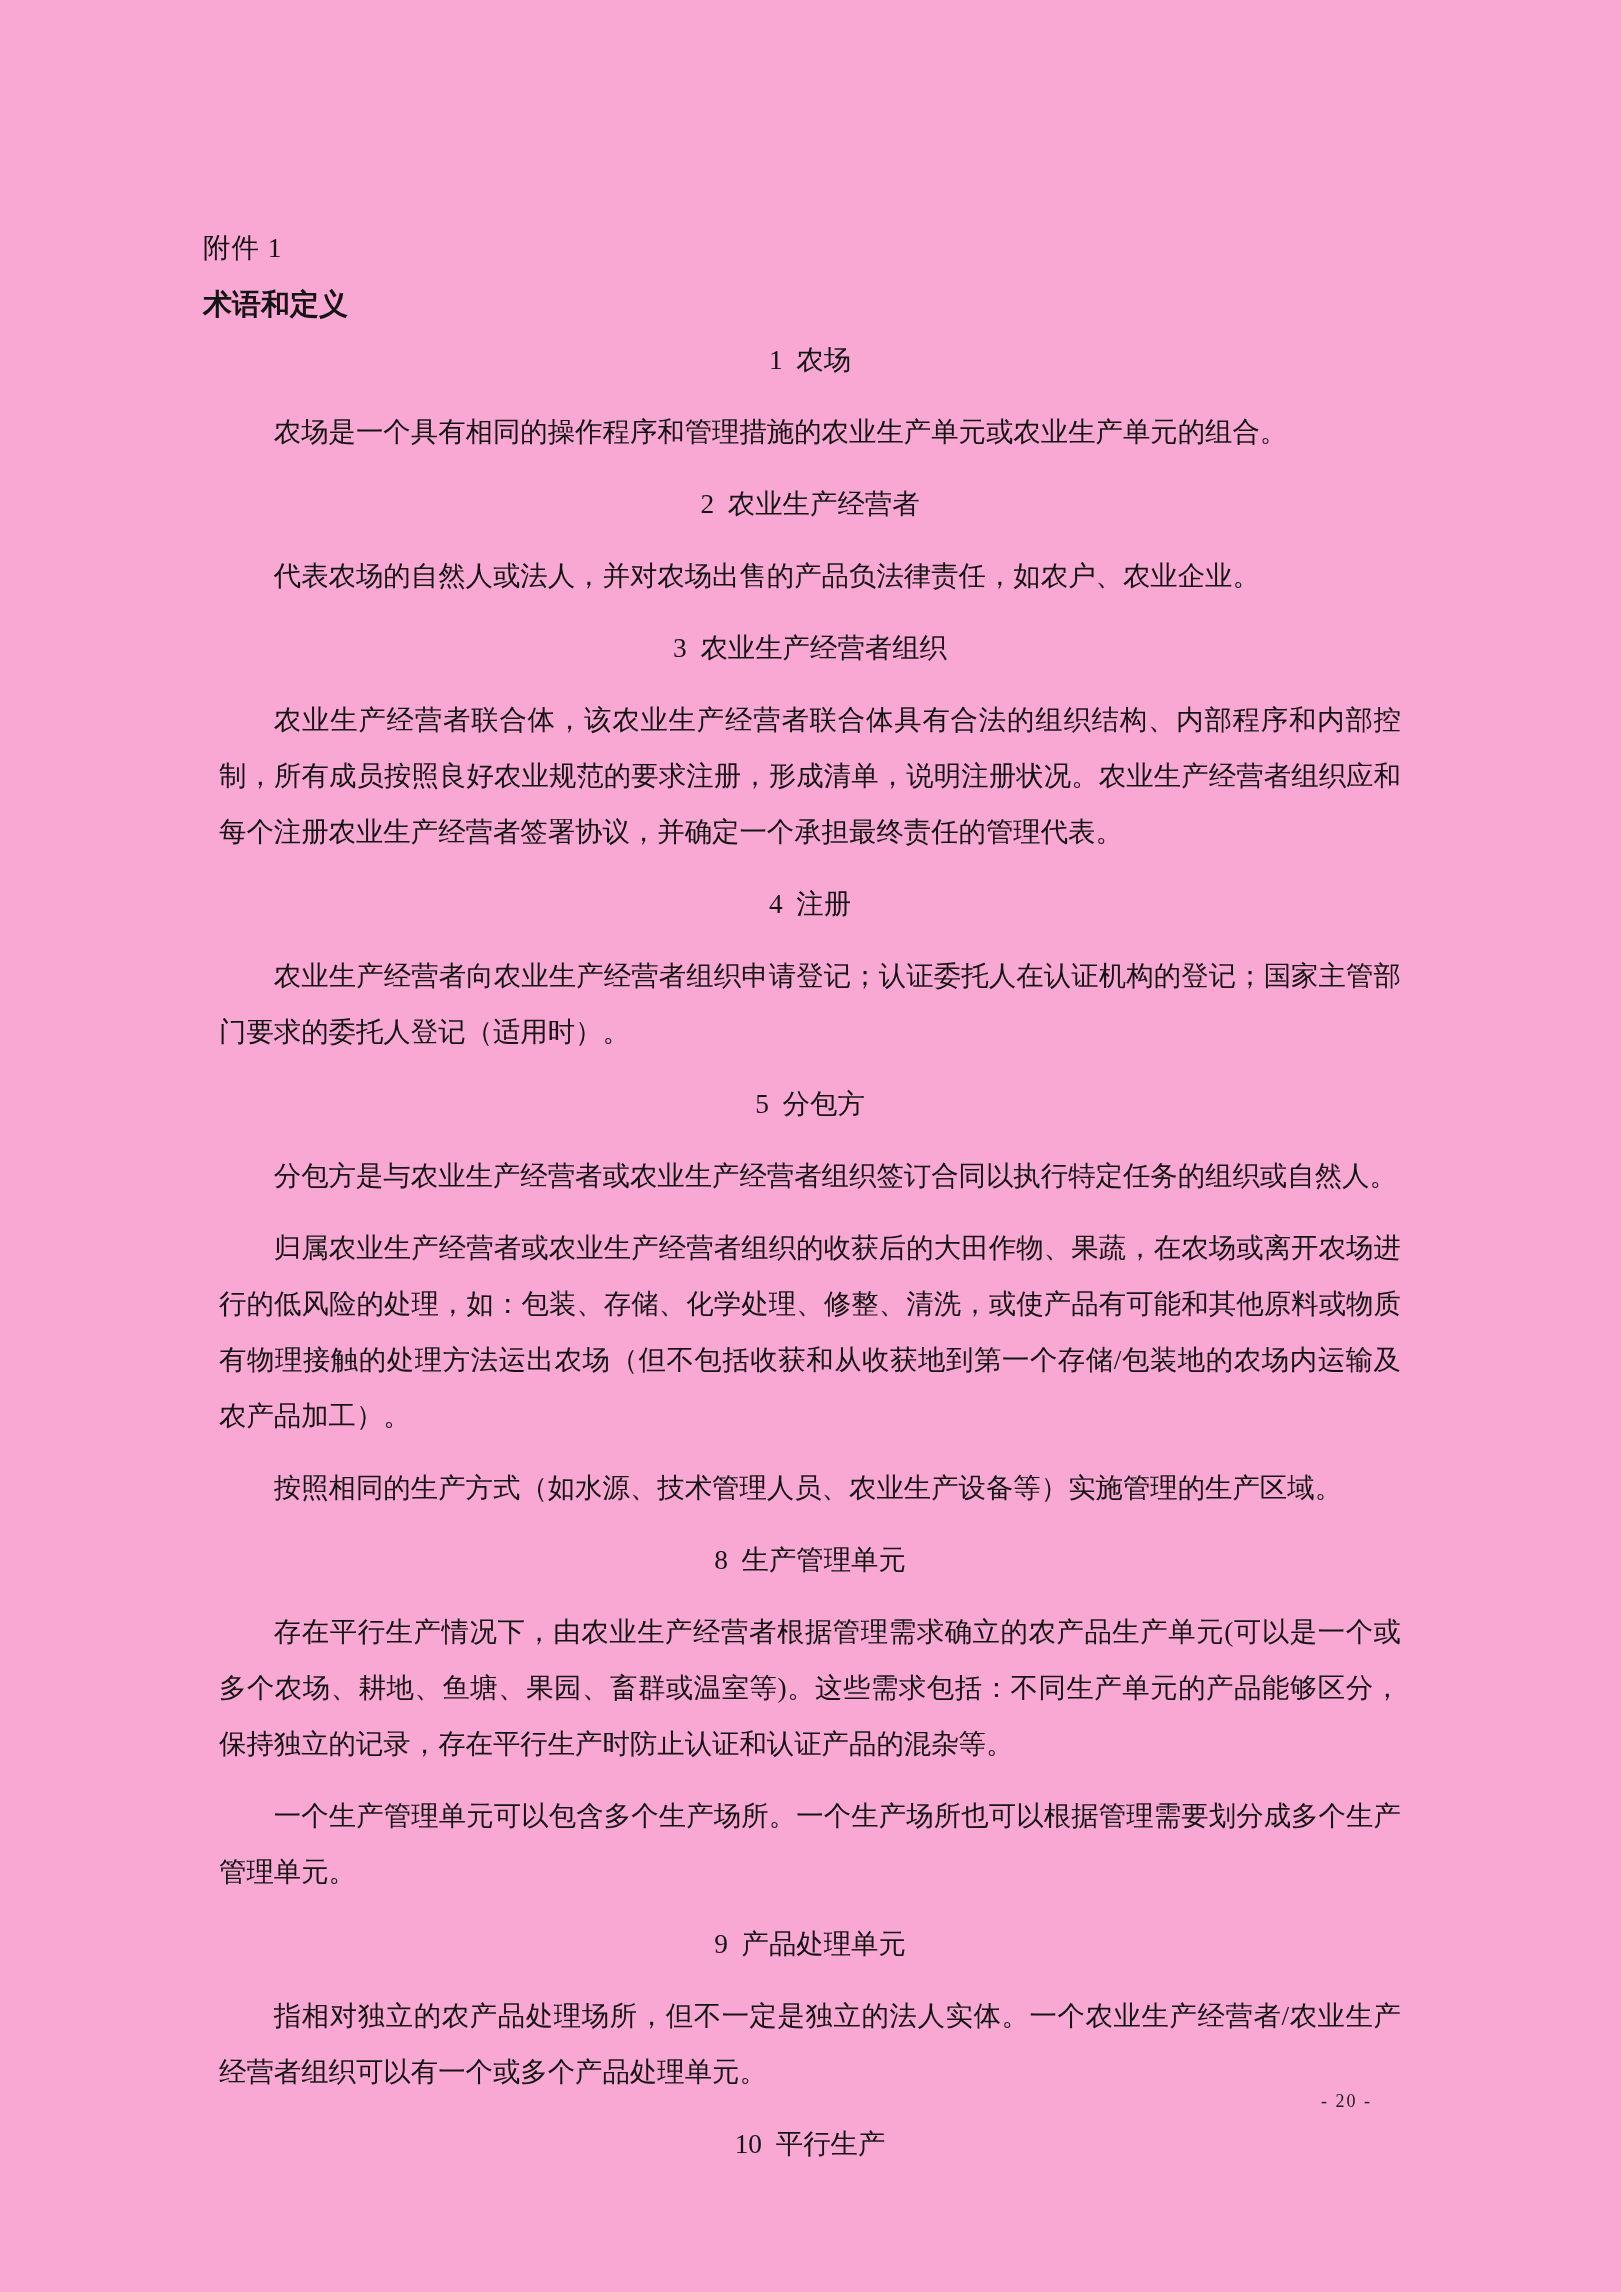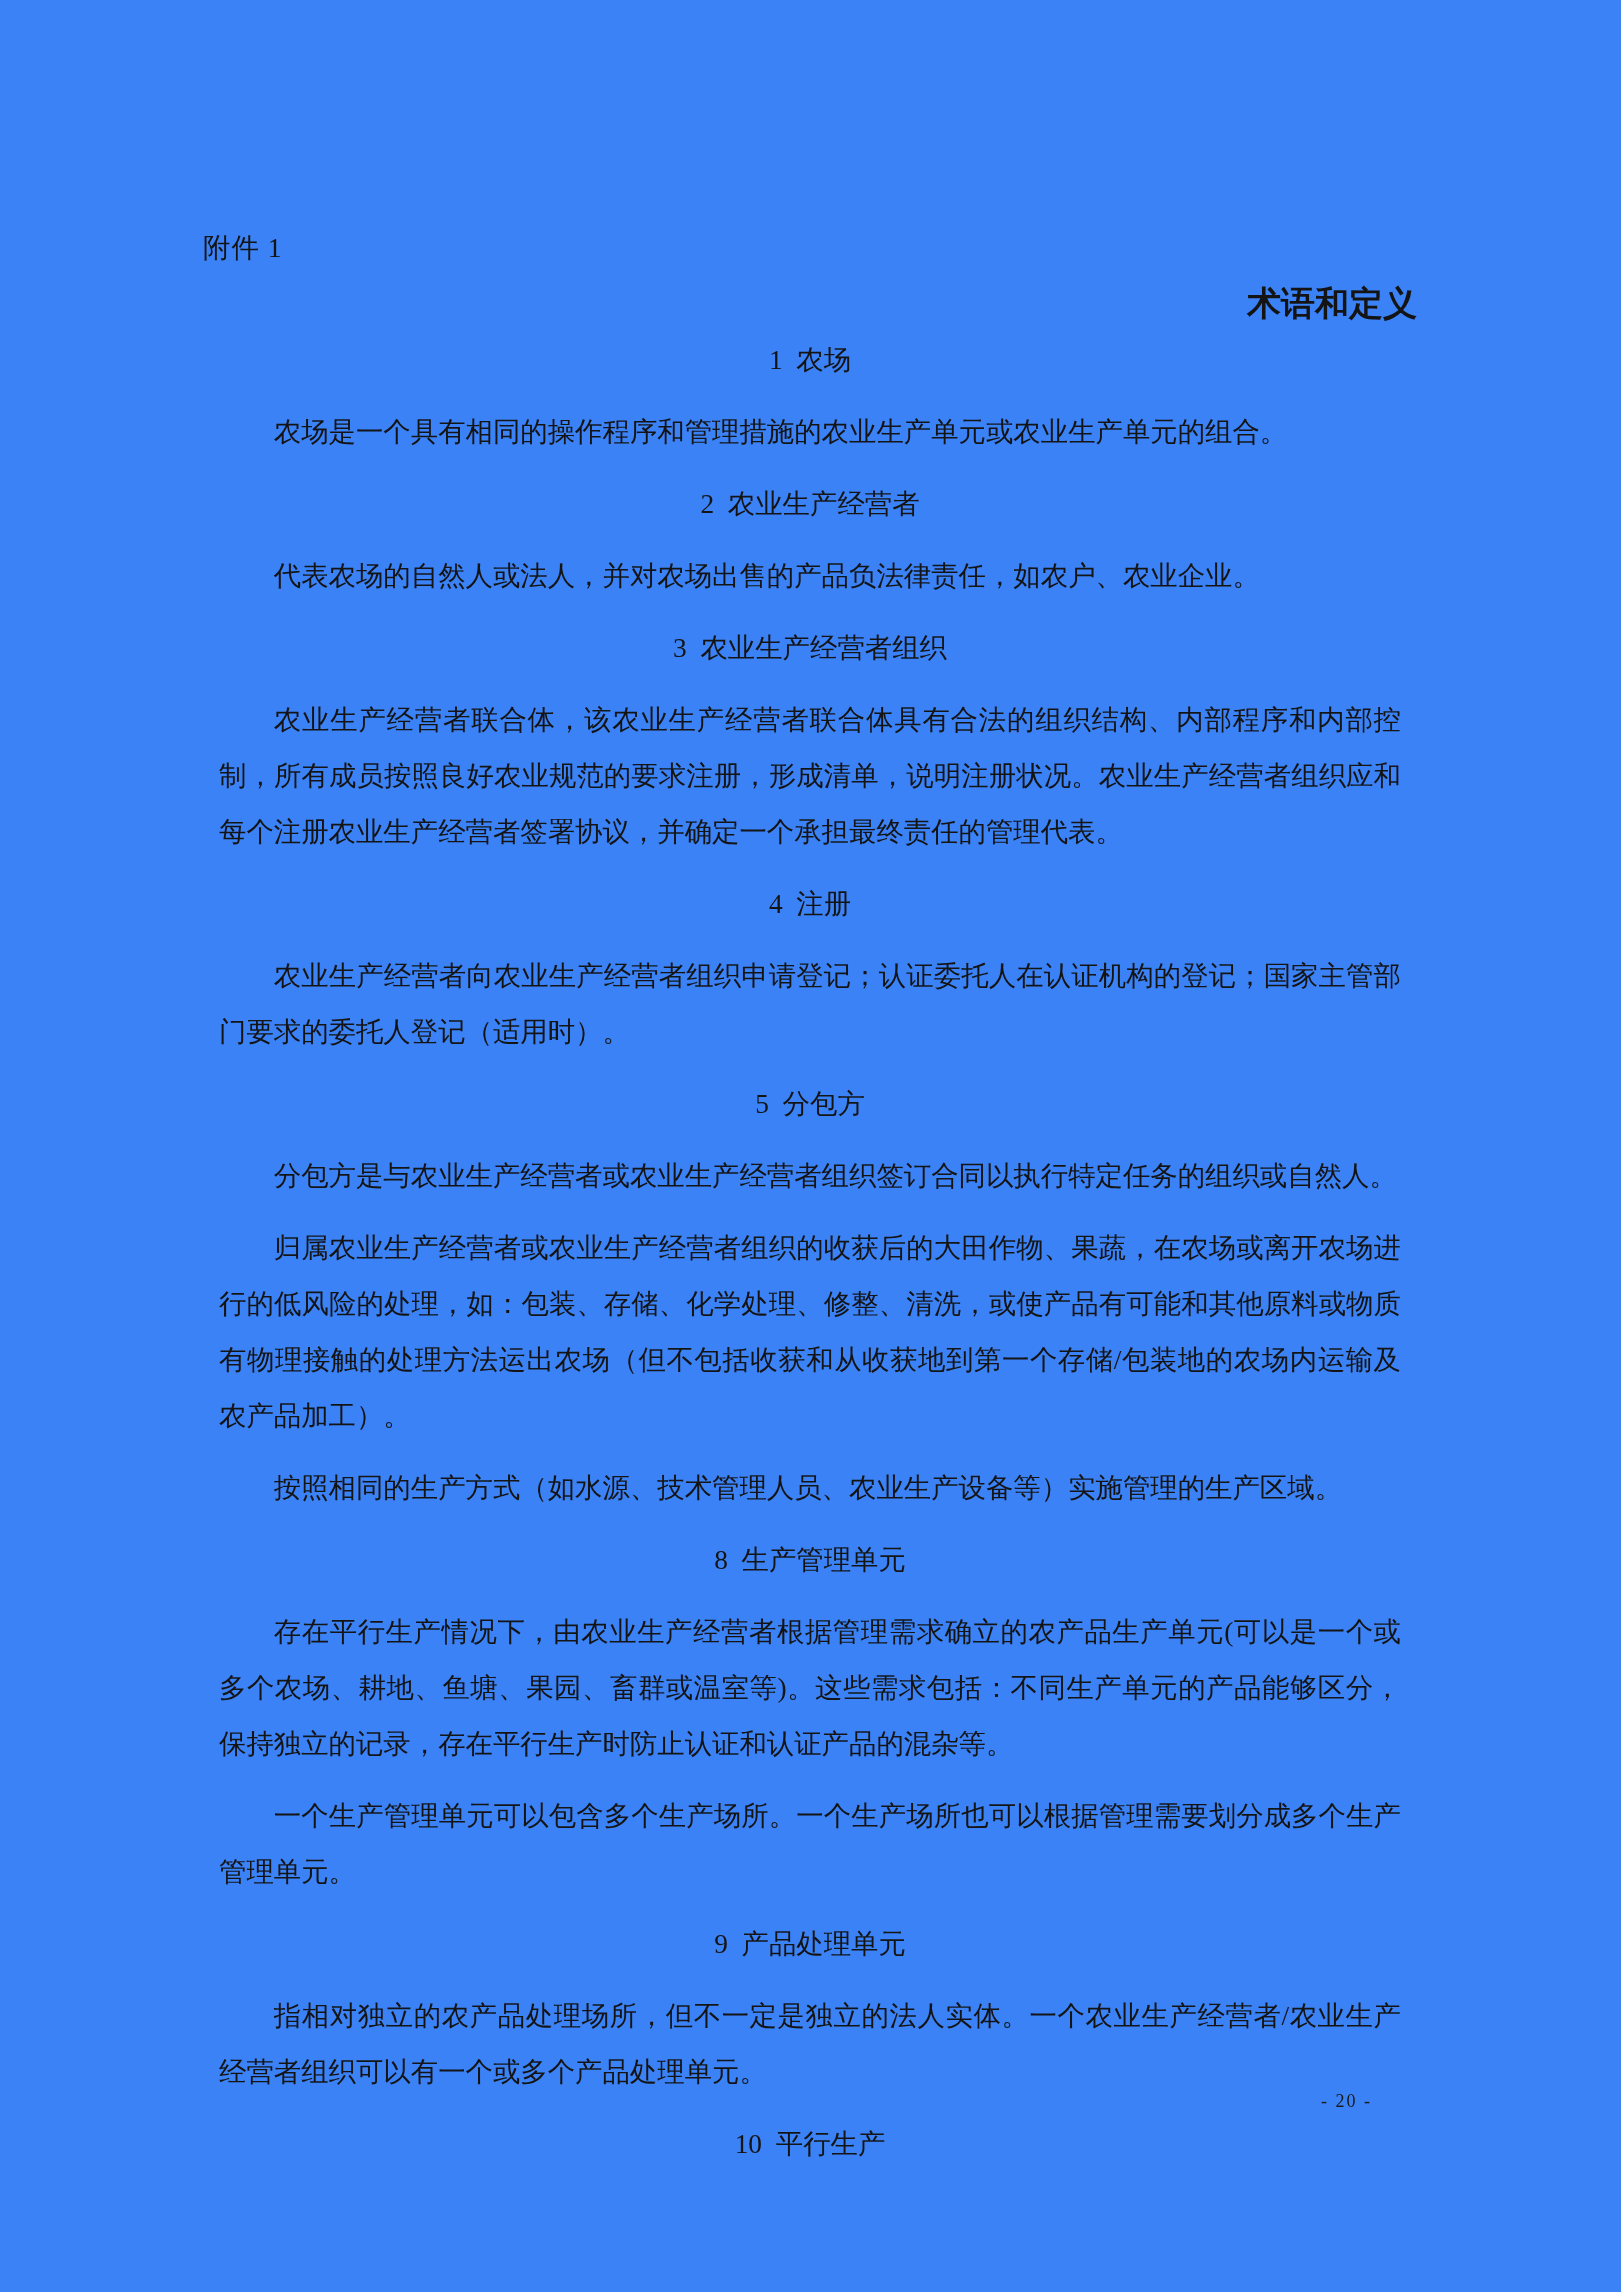--- a/index.html
+++ b/index.html
@@ -4,42 +4,42 @@
 <style>
   html, body {
     margin: 0;
     padding: 0;
     background: #ffffff;
   }
   .page {
     position: relative;
     width: 1621px;
     height: 2293px;
-    background: #3b82f6;
+    background: #f9a8d4;
     font-family: "Liberation Serif", "DejaVu Serif", serif;
     color: #141414;
     overflow: hidden;
   }
   .content {
     position: absolute;
     left: 203px;
     right: 204px;
     top: 220px;
     font-size: 27.4px;
     line-height: 56px;
   }
   .attachment-label {
     text-align: left;
     letter-spacing: 1px;
   }
   .doc-title {
     margin: 0;
-    text-align: right;
+    text-align: left;
     font-weight: bold;
-    font-size: 34px;
+    font-size: 29px;
     line-height: 56px;
   }
   .section {
     margin: 0;
   }
   .term-heading {
     text-align: center;
     white-space: nowrap;
   }
   .term-num {

